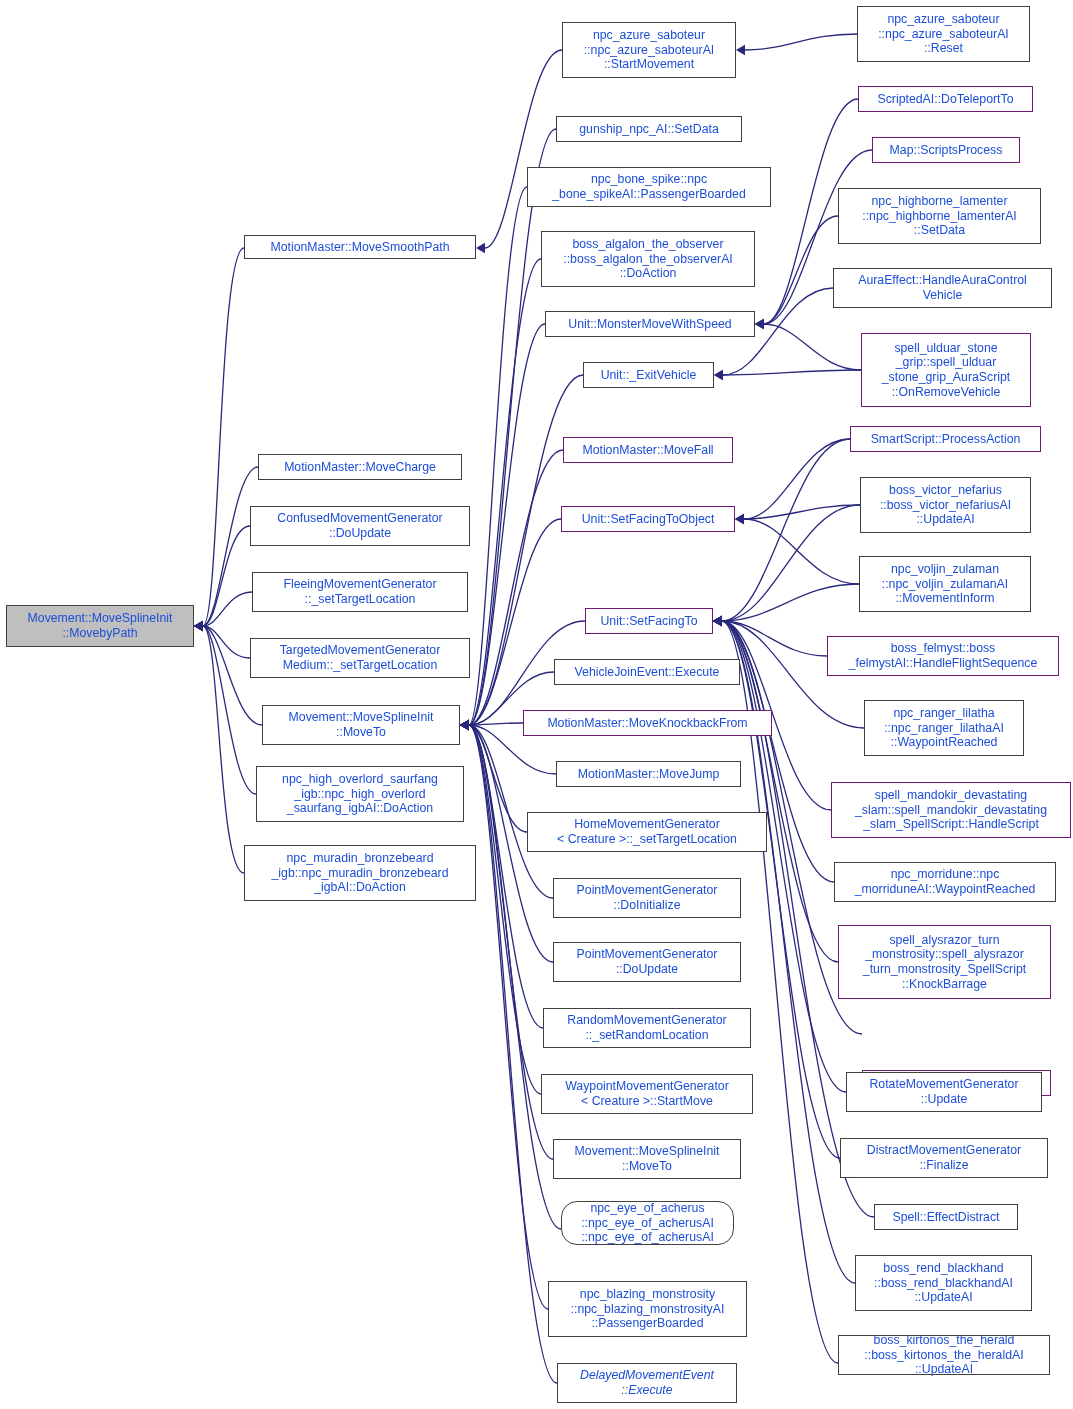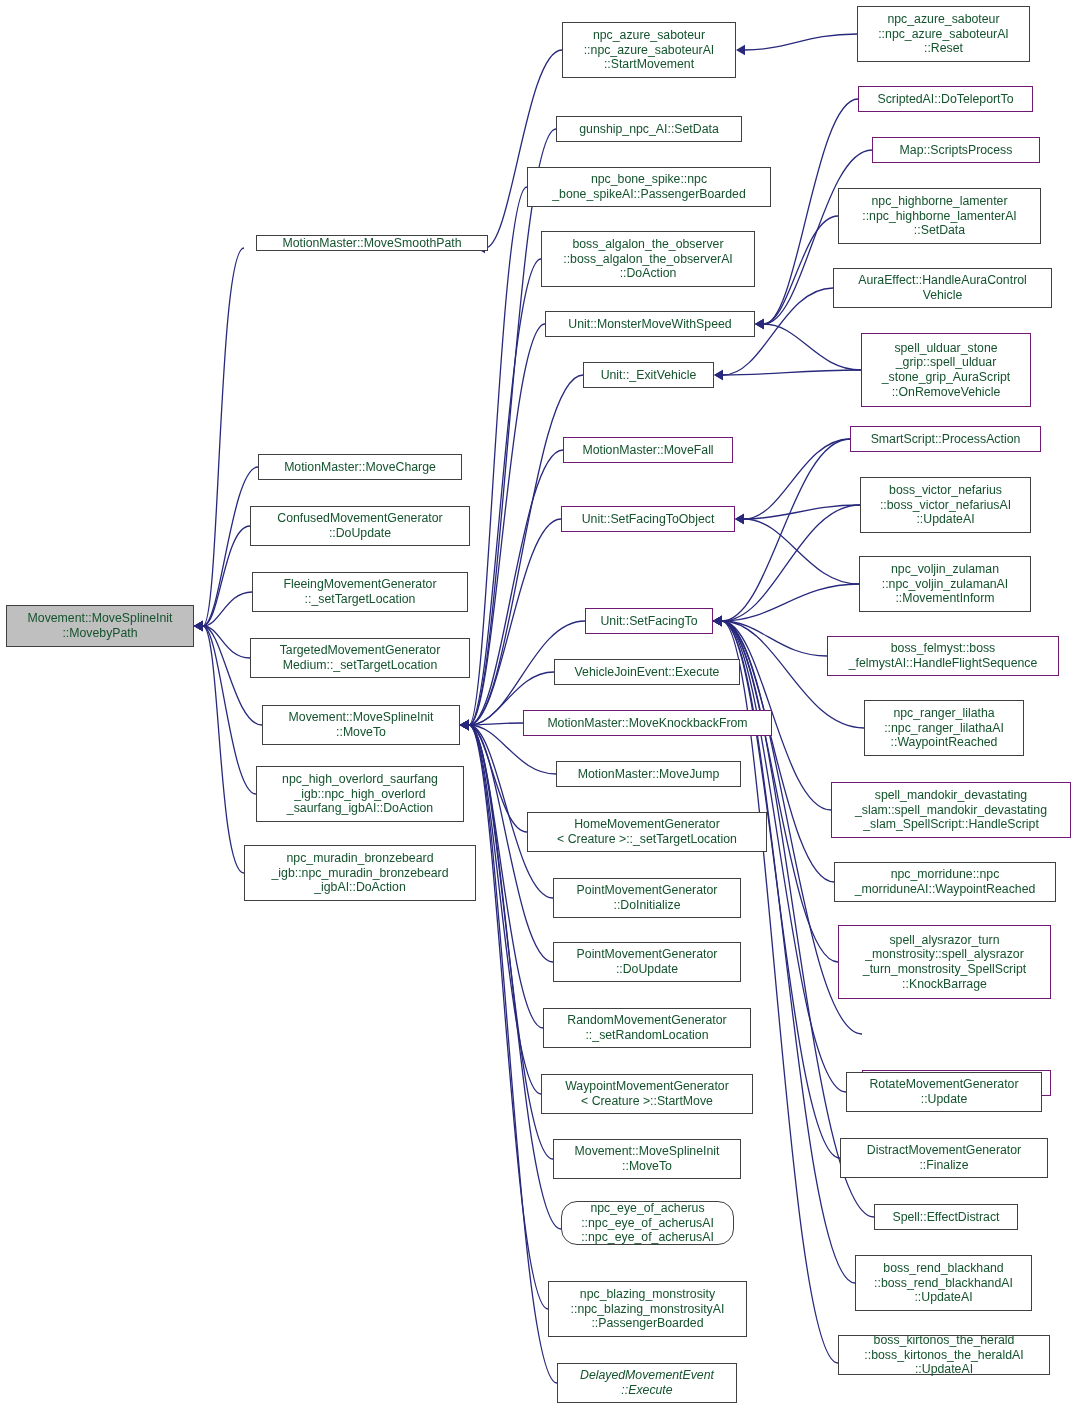--- a/index.html
+++ b/index.html
@@ -8,21 +8,21 @@
   svg#edges{position:absolute;left:0;top:0;width:1073px;height:1409px;pointer-events:none;}
   .node{
     position:absolute;
     box-sizing:border-box;
     display:flex;
     align-items:center;
     justify-content:center;
     text-align:center;
     font-size:12.3px;
     line-height:14.6px;
-    color:#14532d;
+    color:#1d4ed8;
     background:#ffffff;
     border:1px solid #404040;
     letter-spacing:0px;
     white-space:pre-line;
     padding:0 3px;
   }
   .node.root{background:#bfbfbf;border:1px solid #404040;}
   .node.hl{border:1px solid #701a75;}
 </style>
 </head>
@@ -239,21 +239,21 @@
         <polygon points="713,621 722,615.8 722,626.2" fill="#28287c"></polygon>
       </g>
       <g>
         <path d="M 838,1363 C 785.5,1363 765.5,621 722,621" fill="none" stroke="#28287c" stroke-width="1.3"></path>
         <polygon points="713,621 722,615.8 722,626.2" fill="#28287c"></polygon>
       </g>
     </svg>
   <div id="nodelayer">
       <div class="node root" style="left: 6px; top: 605px; width: 188px; height: 42px;">Movement::MoveSplineInit
 ::MovebyPath</div>
-      <div class="node" style="left: 256px; top: 235px; width: 232px; height: 16px;">MotionMaster::MoveSmoothPath</div>
+      <div class="node" style="left: 244px; top: 235px; width: 232px; height: 24px;">MotionMaster::MoveSmoothPath</div>
       <div class="node" style="left: 258px; top: 454px; width: 204px; height: 26px;">MotionMaster::MoveCharge</div>
       <div class="node" style="left: 250px; top: 506px; width: 220px; height: 40px;">ConfusedMovementGenerator
 ::DoUpdate</div>
       <div class="node" style="left: 252px; top: 572px; width: 216px; height: 40px;">FleeingMovementGenerator
 ::_setTargetLocation</div>
       <div class="node" style="left: 250px; top: 638px; width: 220px; height: 40px;">TargetedMovementGenerator
 Medium::_setTargetLocation</div>
       <div class="node" style="left: 262px; top: 705px; width: 198px; height: 40px;">Movement::MoveSplineInit
 ::MoveTo</div>
       <div class="node" style="left: 256px; top: 766px; width: 208px; height: 56px;">npc_high_overlord_saurfang
@@ -296,21 +296,21 @@
 ::npc_eye_of_acherusAI</div>
       <div class="node" style="left: 548px; top: 1281px; width: 199px; height: 56px;">npc_blazing_monstrosity
 ::npc_blazing_monstrosityAI
 ::PassengerBoarded</div>
       <div class="node" style="left: 557px; top: 1363px; width: 180px; height: 40px; font-style: italic;">DelayedMovementEvent
 ::Execute</div>
       <div class="node" style="left: 857px; top: 6px; width: 173px; height: 56px;">npc_azure_saboteur
 ::npc_azure_saboteurAI
 ::Reset</div>
       <div class="node hl" style="left: 858px; top: 86px; width: 175px; height: 26px;">ScriptedAI::DoTeleportTo</div>
-      <div class="node hl" style="left: 872px; top: 137px; width: 168px; height: 26px;">Map::ScriptsProcess</div>
+      <div class="node hl" style="left: 872px; top: 137px; width: 148px; height: 26px;">Map::ScriptsProcess</div>
       <div class="node" style="left: 838px; top: 188px; width: 203px; height: 56px;">npc_highborne_lamenter
 ::npc_highborne_lamenterAI
 ::SetData</div>
       <div class="node" style="left: 833px; top: 268px; width: 219px; height: 40px;">AuraEffect::HandleAuraControl
 Vehicle</div>
       <div class="node hl" style="left: 861px; top: 333px; width: 170px; height: 74px;">spell_ulduar_stone
 _grip::spell_ulduar
 _stone_grip_AuraScript
 ::OnRemoveVehicle</div>
       <div class="node hl" style="left: 850px; top: 426px; width: 191px; height: 26px;">SmartScript::ProcessAction</div>

